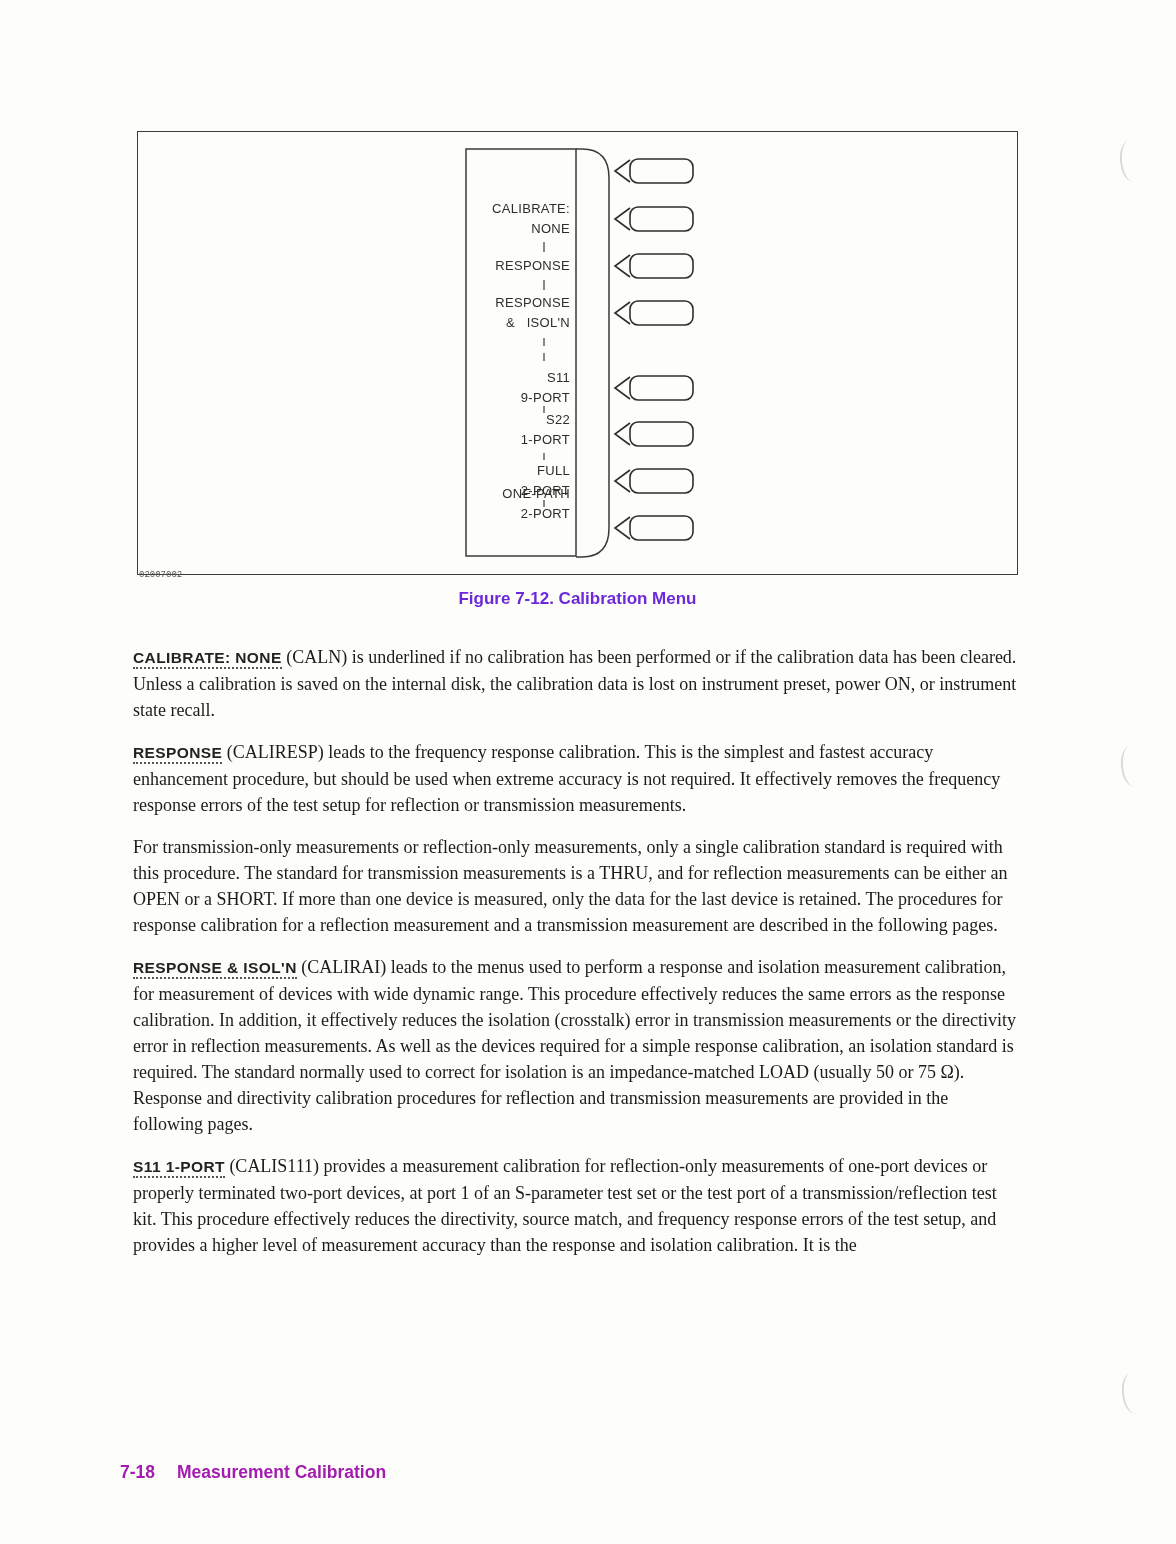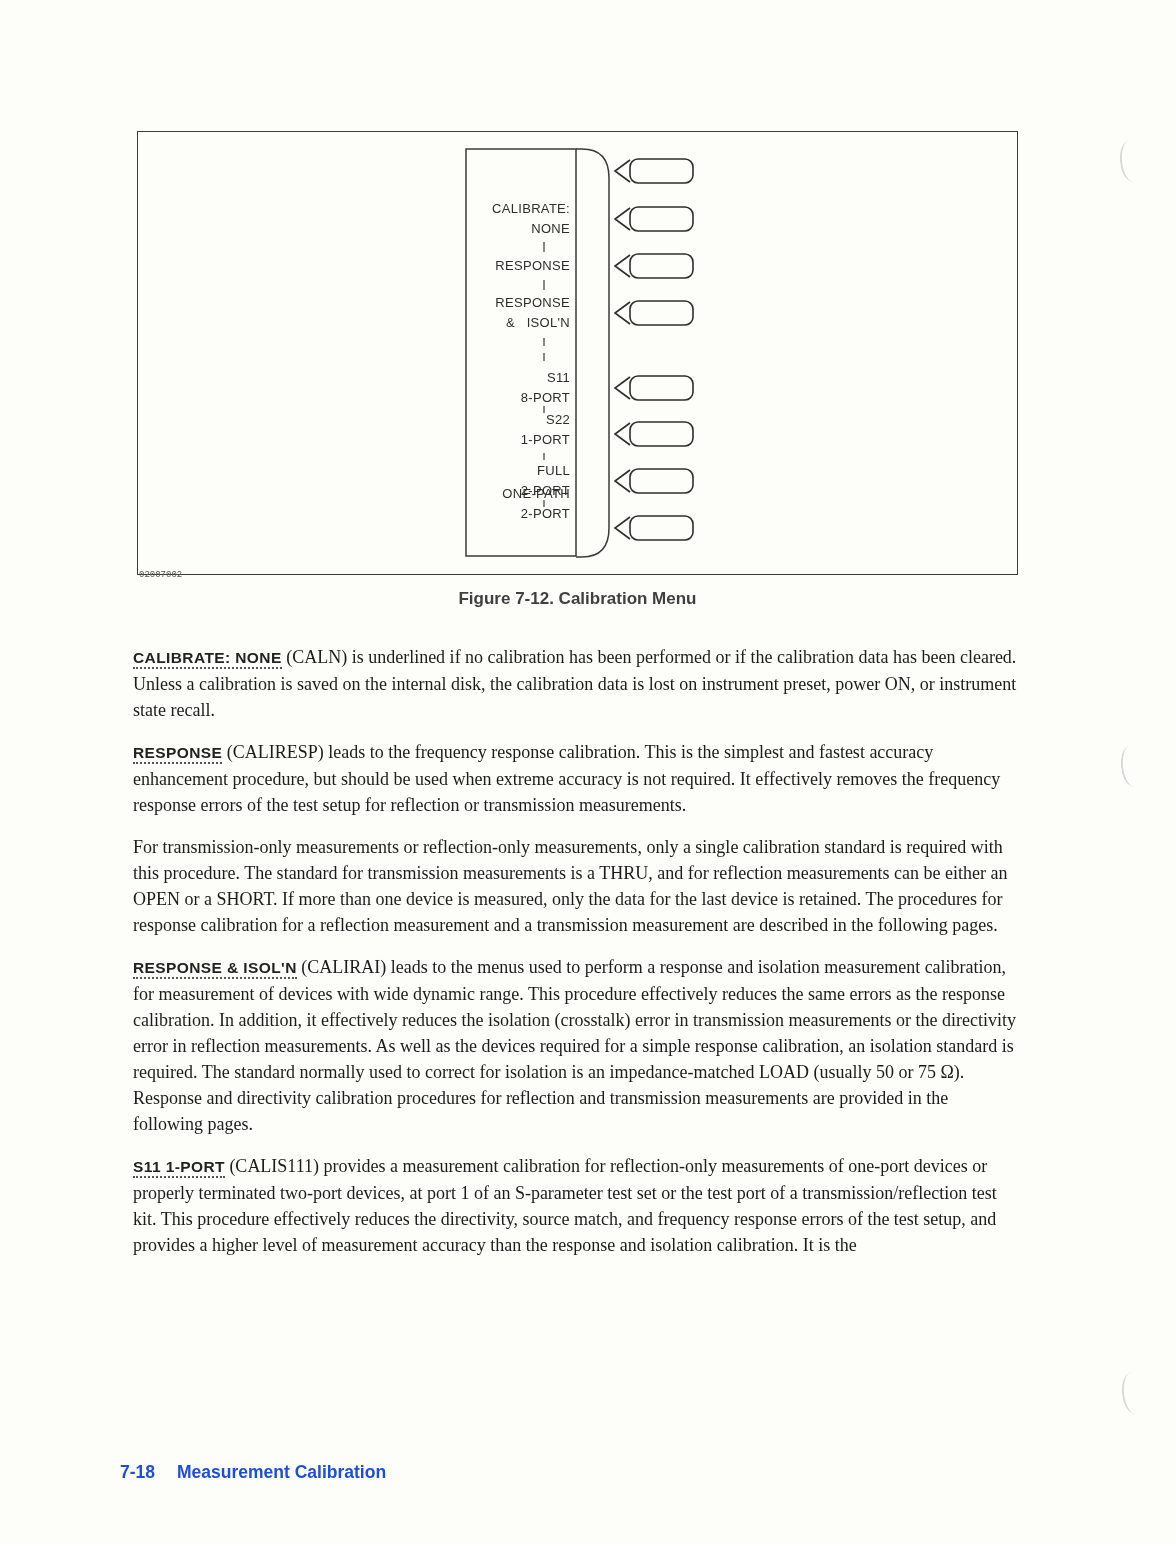--- a/index.html
+++ b/index.html
@@ -19,37 +19,37 @@
     position:absolute; left:330px; width:102px; text-align:right;
     font-family:"Liberation Sans", sans-serif; font-size:13px; line-height:20px;
     letter-spacing:0.3px; color:#2d2d2d; white-space:pre;
   }
   .fig-code {
     position:absolute; left:139px; top:570px;
     font-family:Liberation Mono, monospace; font-size:9px; color:#555;
   }
   .caption {
     position:absolute; left:137px; top:589px; width:881px; text-align:center;
-    font-family:"Liberation Sans", sans-serif; font-weight:bold; font-size:17px; color:#404040;
+    font-family:"Liberation Sans", sans-serif; font-weight:bold; font-size:17px; color:#6d28d9;
   }
   
   .body-text {
     position:absolute; left:122px; top:644px; width:896px;
     font-size:18px; line-height:26px; color:#1c1c1c;
   }
   .body-text p { margin:0 0 16px 11px; }
   .softkey-ref {
     font-family:"Liberation Sans", sans-serif; font-weight:bold; font-size:15.5px;
     letter-spacing:0.4px; color:#222;
     border-bottom:2px dotted #555; padding-bottom:1px;
   }
   
   .footer {
     position:absolute; left:120px; top:1462px;
-    font-family:"Liberation Sans", sans-serif; font-weight:bold; font-size:17.5px; color:#1d4ed8;
+    font-family:"Liberation Sans", sans-serif; font-weight:bold; font-size:17.5px; color:#a21caf;
   }
   .footer .pgnum { margin-right:22px; }
   
   .arc {
     position:absolute; width:24px; height:42px;
     border-left:2.5px solid #b9b9b9; border-radius:50% / 50%;
     opacity:0.55; transform:rotate(-6deg);
   }
 </style>
 </head>
@@ -109,21 +109,21 @@
         </g>
       </g>
     </svg>
 
     <div class="menu-label" style="top:67px">CALIBRATE:
 NONE</div>
     <div class="menu-label" style="top:124px">RESPONSE</div>
     <div class="menu-label" style="top:161px">RESPONSE
 &amp;   ISOL'N</div>
     <div class="menu-label" style="top:236px">S11
-8-PORT</div>
+9-PORT</div>
     <div class="menu-label" style="top:278px">S22
 1-PORT</div>
     <div class="menu-label" style="top:329px">FULL
 2-PORT</div>
     <div class="menu-label" style="top:352px">ONE-PATH
 2-PORT</div>
   </div>
 
   <div class="fig-code">02007002</div>
 

